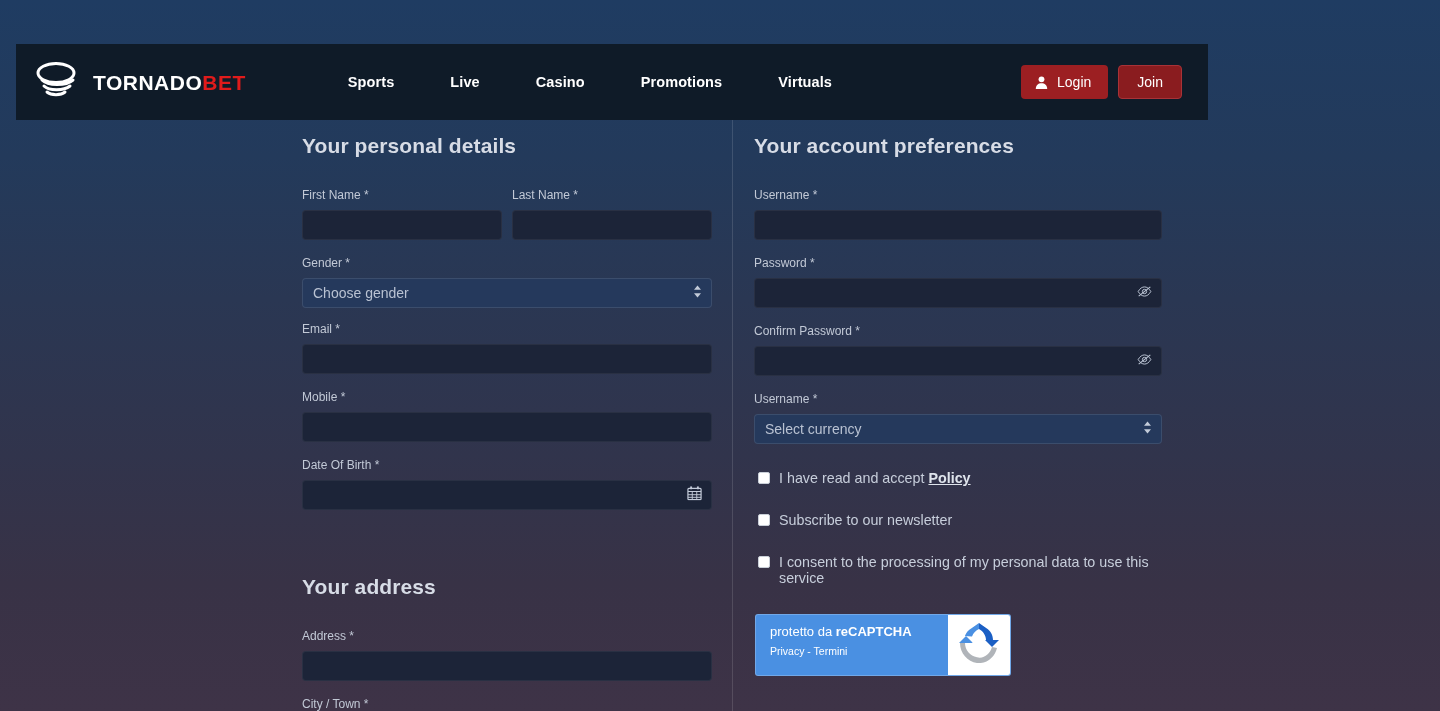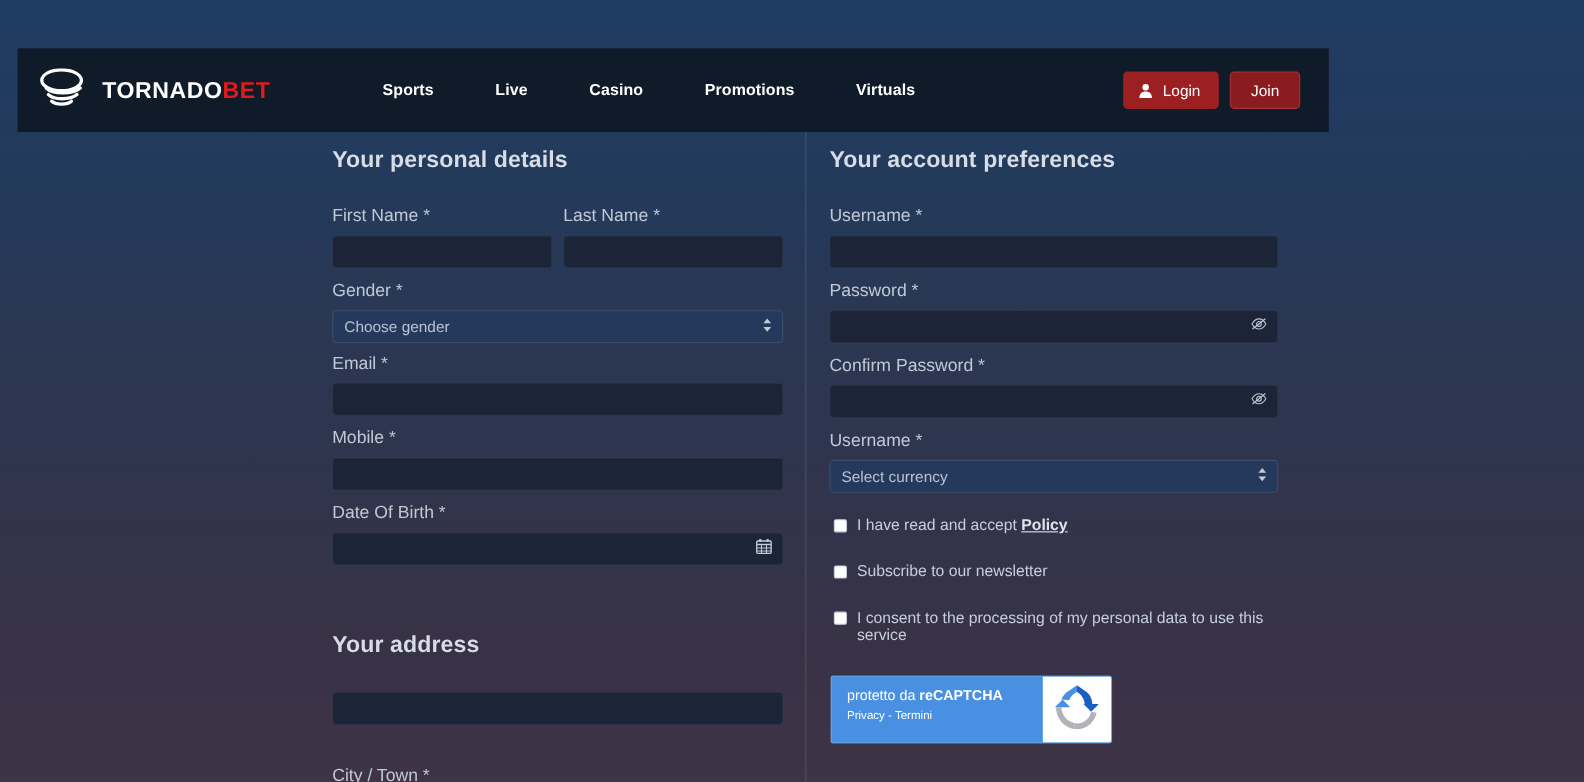--- a/index.html
+++ b/index.html
@@ -156,21 +156,21 @@
   .section-title {
     color: #d7dce6;
     font-size: 21px;
     font-weight: 700;
     letter-spacing: 0.1px;
   }
   h2.section-title { font-weight: 700; }
 
   .field-label {
     color: #c2c9d6;
-    font-size: 16px;
+    font-size: 12px;
     font-weight: 400;
     display: block;
   }
 
   .input {
     width: 100%;
     height: 30px;
     background: #1c2438;
     border: 1px solid rgba(255,255,255,0.06);
     border-radius: 4px;
@@ -373,20 +373,21 @@
               <line x1="1" y1="9.8" x2="15" y2="9.8" stroke="#c3cbd9" stroke-width="1"></line>
               <line x1="1" y1="12.6" x2="15" y2="12.6" stroke="#c3cbd9" stroke-width="1"></line>
             </svg>
           </span>
         </div>
       </div>
 
       <h2 class="section-title" style="position:absolute; top:499px; left:0;">Your address</h2>
 
       <div style="position:absolute; top:553px; left:0; width:410px;">
+        <label class="field-label" style="margin-bottom:8px;">Address *</label>
         <input class="input" type="text" value="" style="">
       </div>
 
       <div style="position:absolute; top:621px; left:0; width:410px;">
         <label class="field-label">City / Town *</label>
       </div>
     </div>
 
     <div class="col-right">
 

